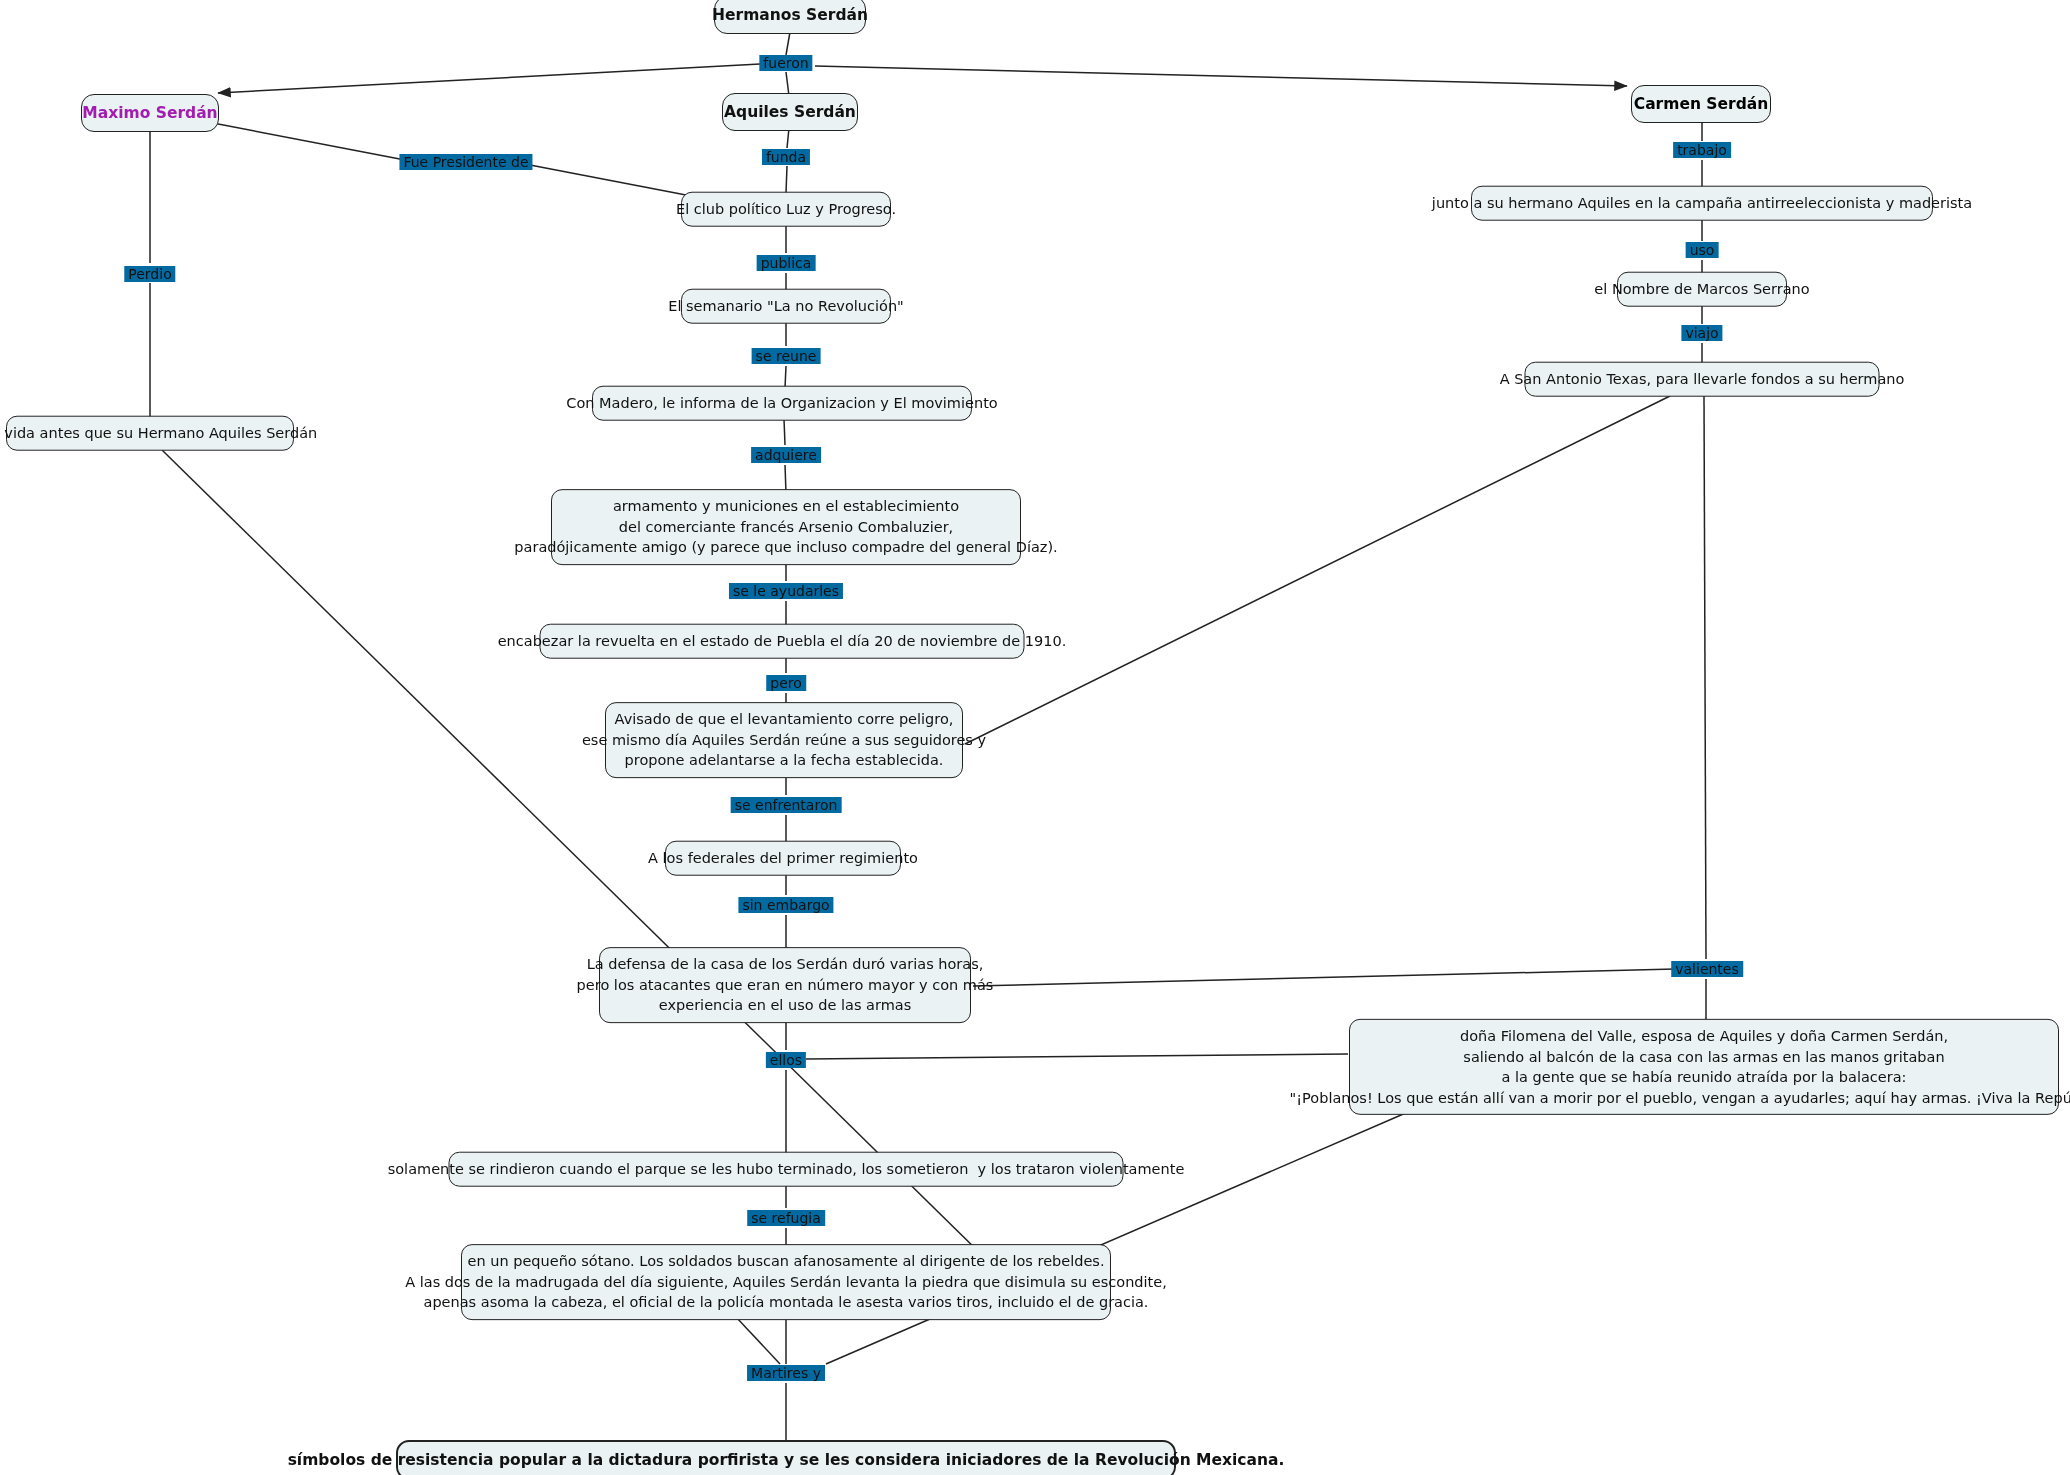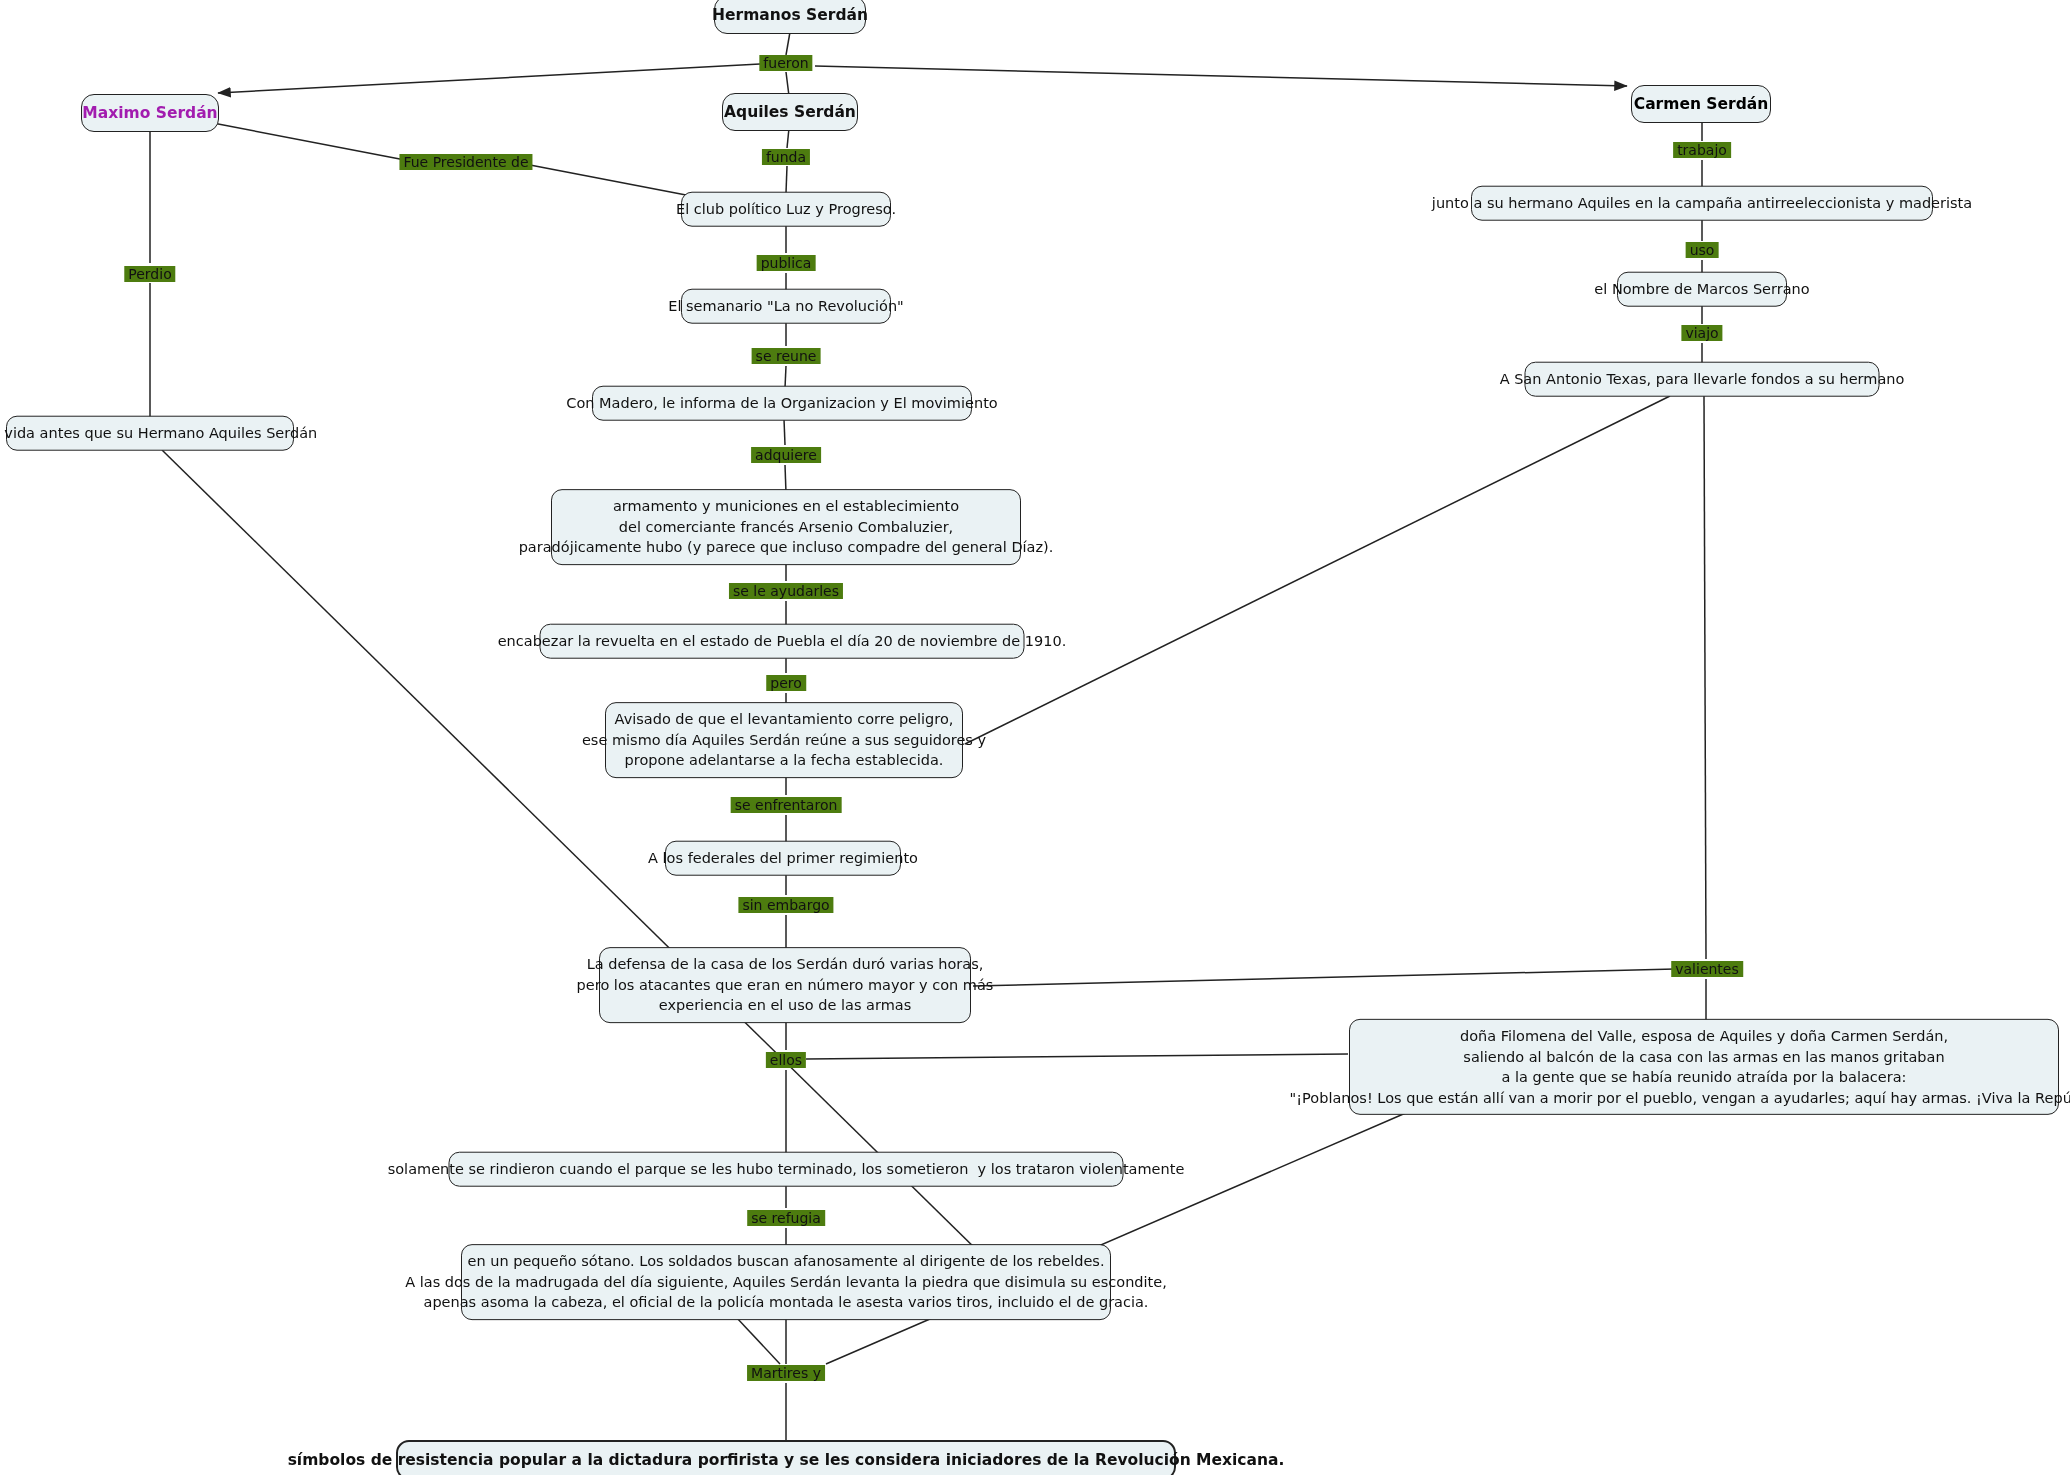--- a/index.html
+++ b/index.html
@@ -23,21 +23,21 @@
     justify-content:center;
     transform:translate(-50%,-50%);
   }
   .node.bold{font-weight:bold;font-size:15.5px;border-radius:13px;padding:7px 16px;}
   .node.green{color:#a21caf;}
   .node.red{color:#000000;}
   .node.thick{border-width:2px;}
   .linklabel{
     position:absolute;
     transform:translate(-50%,-50%);
-    background:#4d7c0f;
+    background:#0369a1;
     color:#111;
     font-size:14px;
     line-height:1;
     padding:1px 4px;
     white-space:nowrap;
   }
 </style>
 </head>
 <body>
 
@@ -98,21 +98,21 @@
   <div id="node-layer">
       <div class="node bold" style="left: 790px; top: 15px; width: 152px; min-height: 30px;">Hermanos Serdán</div>
       <div class="node bold green" style="left: 150px; top: 113px; width: 138px; min-height: 30px;">Maximo Serdán</div>
       <div class="node bold" style="left: 790px; top: 112px; width: 136px; min-height: 30px;">Aquiles Serdán</div>
       <div class="node bold red" style="left: 1701px; top: 104px; width: 140px; min-height: 30px;">Carmen Serdán</div>
       <div class="node" style="left: 786px; top: 209px; width: 210px; min-height: 30px;">El club político Luz y Progreso.</div>
       <div class="node" style="left: 786px; top: 306px; width: 210px; min-height: 30px;">El semanario "La no Revolución"</div>
       <div class="node" style="left: 782px; top: 403px; width: 380px; min-height: 30px;">Con Madero, le informa de la Organizacion y El movimiento</div>
       <div class="node" style="left: 786px; top: 527px; width: 470px; min-height: 68px;">armamento y municiones en el establecimiento
 del comerciante francés Arsenio Combaluzier,
-paradójicamente hubo (y parece que incluso compadre del general Díaz).</div>
+paradójicamente amigo (y parece que incluso compadre del general Díaz).</div>
       <div class="node" style="left: 782px; top: 641px; width: 485px; min-height: 30px;">encabezar la revuelta en el estado de Puebla el día 20 de noviembre de 1910.</div>
       <div class="node" style="left: 784px; top: 740px; width: 358px; min-height: 68px;">Avisado de que el levantamiento corre peligro,
 ese mismo día Aquiles Serdán reúne a sus seguidores y
 propone adelantarse a la fecha establecida.</div>
       <div class="node" style="left: 783px; top: 858px; width: 236px; min-height: 30px;">A los federales del primer regimiento</div>
       <div class="node" style="left: 785px; top: 985px; width: 372px; min-height: 68px;">La defensa de la casa de los Serdán duró varias horas,
 pero los atacantes que eran en número mayor y con más
 experiencia en el uso de las armas</div>
       <div class="node" style="left: 150px; top: 433px; width: 288px; min-height: 30px;">La vida antes que su Hermano Aquiles Serdán</div>
       <div class="node" style="left: 1702px; top: 203px; width: 462px; min-height: 30px;">junto a su hermano Aquiles en la campaña antirreeleccionista y maderista</div>

